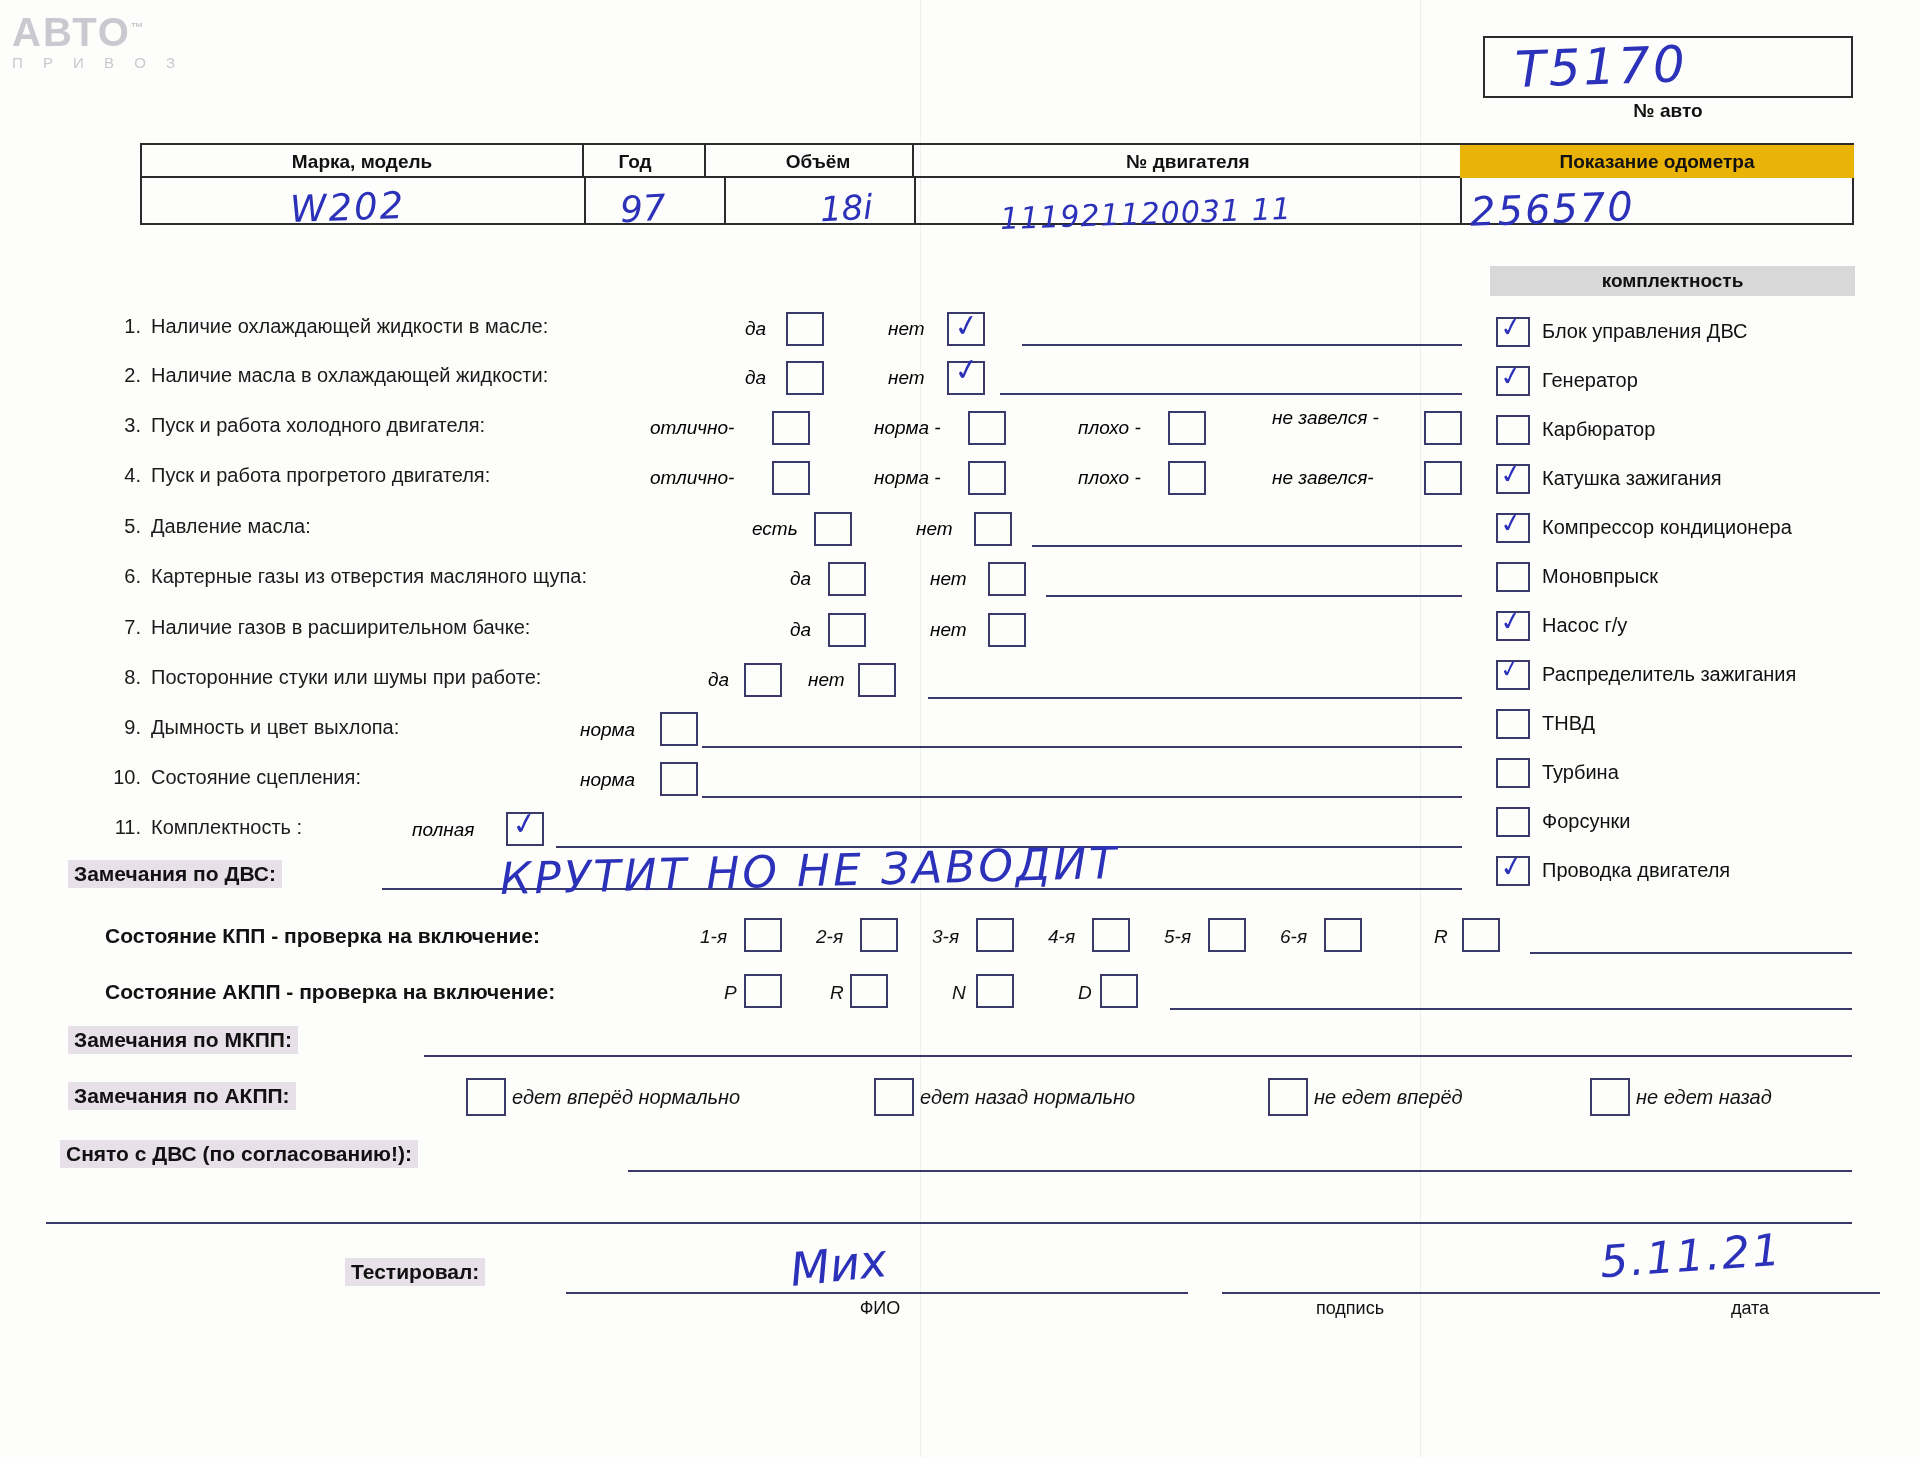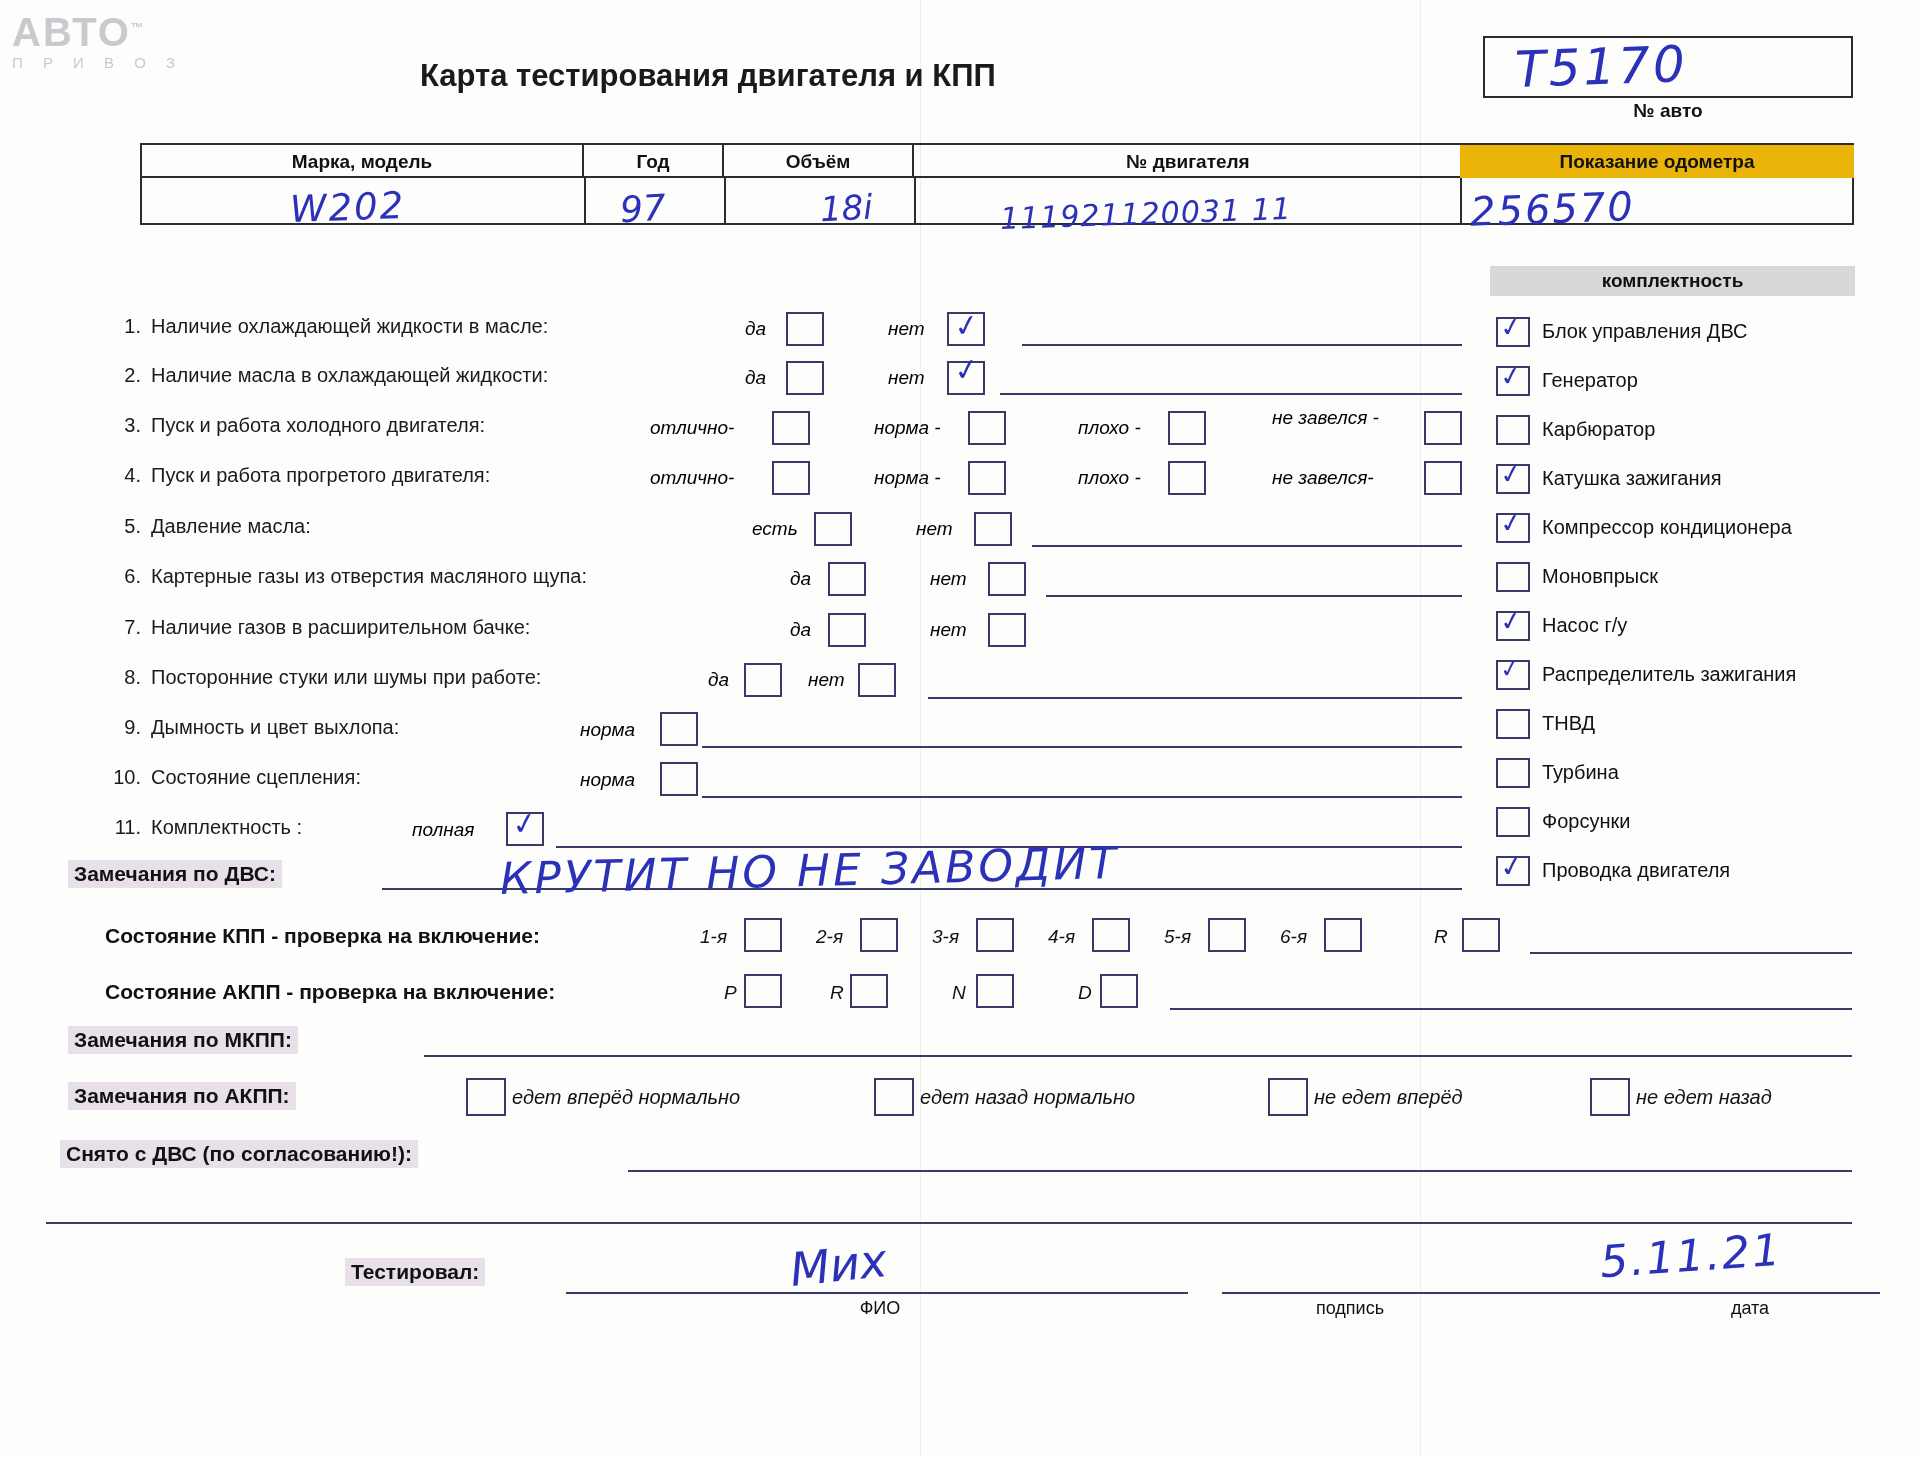--- a/index.html
+++ b/index.html
@@ -305,30 +305,29 @@
 <div class="page">
 
   <div class="fold" style="left:920px;"></div>
   <div class="fold" style="left:1420px;"></div>
 
   <div class="logo">
     <div class="main"><span>АВТО</span><span class="tm">™</span></div>
     <div class="sub">П Р И В О З</div>
   </div>
 
-  <div class="title">Карта тестирования двигателя  и КПП</div>
 
   <div class="plate-box"></div>
   <div class="plate-hand">Т5170</div>
   <div class="plate-caption">№ авто</div>
 
   <div class="tbl">
     <div class="hrow">
       <div class="cell" style="left:0; width:442px;">Марка, модель</div>
-      <div class="cell" style="left:442px; width:140px;">Год</div>
+      <div class="cell" style="left:424px; width:140px;">Год</div>
       <div class="cell" style="left:582px; width:190px;">Объём</div>
       <div class="cell" style="left:772px; width:550px;">№ двигателя</div>
       <div class="odo-head">Показание одометра</div>
     </div>
     <div class="vline" style="left:442px;"></div>
     <div class="vline" style="left:582px;"></div>
     <div class="vline" style="left:772px;"></div>
     <div class="vline" style="left:1318px;"></div>
   </div>
   <div class="hand hw-marka">W202</div>

